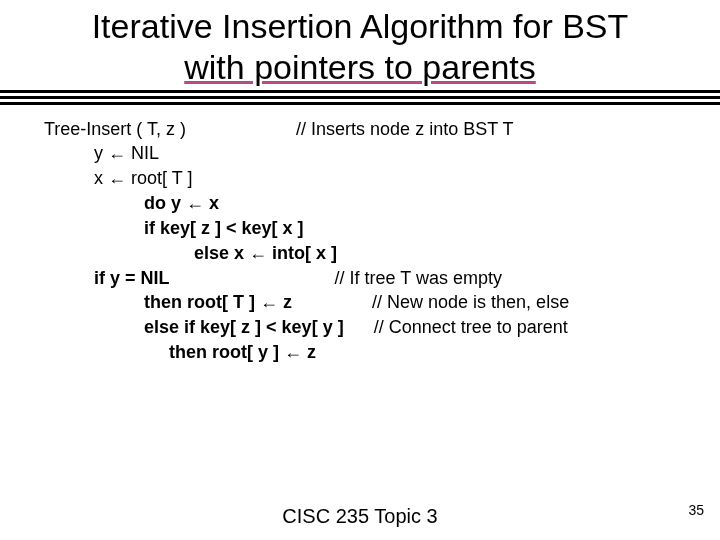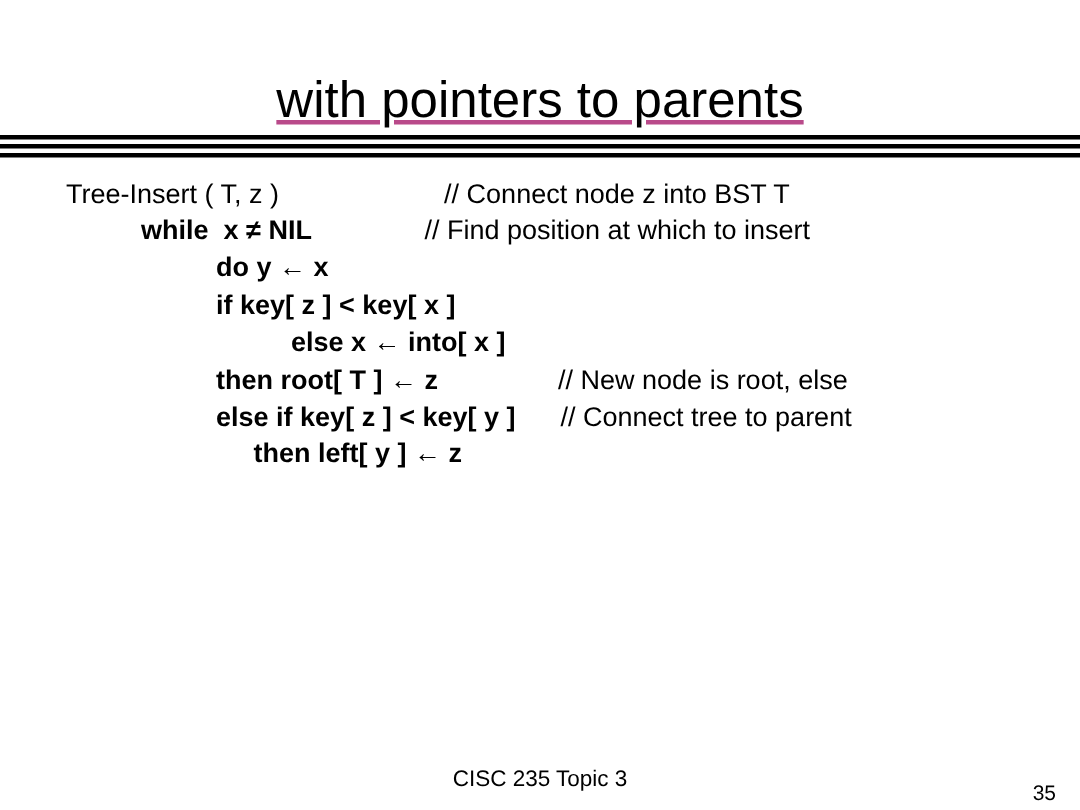--- a/index.html
+++ b/index.html
@@ -36,53 +36,55 @@
     font-size: 18px;
     line-height: 1.38;
     color: #000;
   }
   .footer {
     position: absolute;
     bottom: 12px;
     left: 0;
     width: 100%;
     text-align: center;
-    font-size: 15px;
+    font-size: 20px;
     color: #000;
   }
   .pagenum {
     position: absolute;
-    bottom: 4px;
+    bottom: 22px;
     right: 16px;
     font-size: 14px;
     color: #000;
   }
   .row { white-space: pre; }
 </style>
 </head>
 <body>
 
 <div class="title">
-  <br>
+  <span>Iterative Insertion Algorithm for BST</span><br>
   <span style="text-decoration: underline; text-decoration-color:#b94a8a; text-decoration-thickness:3px;margin-top:17px;"><span>with pointers to parents</span></span>
 </div>
 
 <div class="rules">
   <div class="line yellow"></div>
   <div class="gap"></div>
   <div class="line pink"></div>
   <div class="gap"></div>
   <div class="line yellow"></div>
 </div>
 
 <div class="content">
-<div class="row"><span>Tree-Insert ( T, z )</span>                      <span>// Connect node z into BST T</span></div>
-<div class="row">          <b>while  x ≠ NIL</b>               <span>// Find position at which to insert</span></div>
+<div class="row"><span>Tree-Insert ( T, z )</span>                      <span>// Inserts node z into BST T</span></div>
+<div class="row">          <span>y ← NIL</span></div>
+<div class="row">          <span>x ← root[ T ]</span></div>
 <div class="row">                    <b>do y ← x</b></div>
 <div class="row">                    <b>if key[ z ] &lt; key[ x ]</b></div>
 <div class="row">                              <b>else x ← into[ x ]</b></div>
-<div class="row">                    <b>then root[ T ] ← z</b>                <span>// New node is root, else</span></div>
+<div class="row">          <b>if y = NIL</b>                                 <span>// If tree T was empty</span></div>
+<div class="row">                    <b>then root[ T ] ← z</b>                <span>// New node is then, else</span></div>
 <div class="row">                    <b>else if key[ z ] &lt; key[ y ]</b>      <span>// Connect tree to parent</span></div>
-<div class="row">                         <b>then left[ y ] ← z</b></div>
+<div class="row">                         <b>then root[ y ] ← z</b></div>
 </div>
 
 <div class="footer">CISC 235 Topic 3</div>
 <div class="pagenum">35</div>
 
 </body></html>

